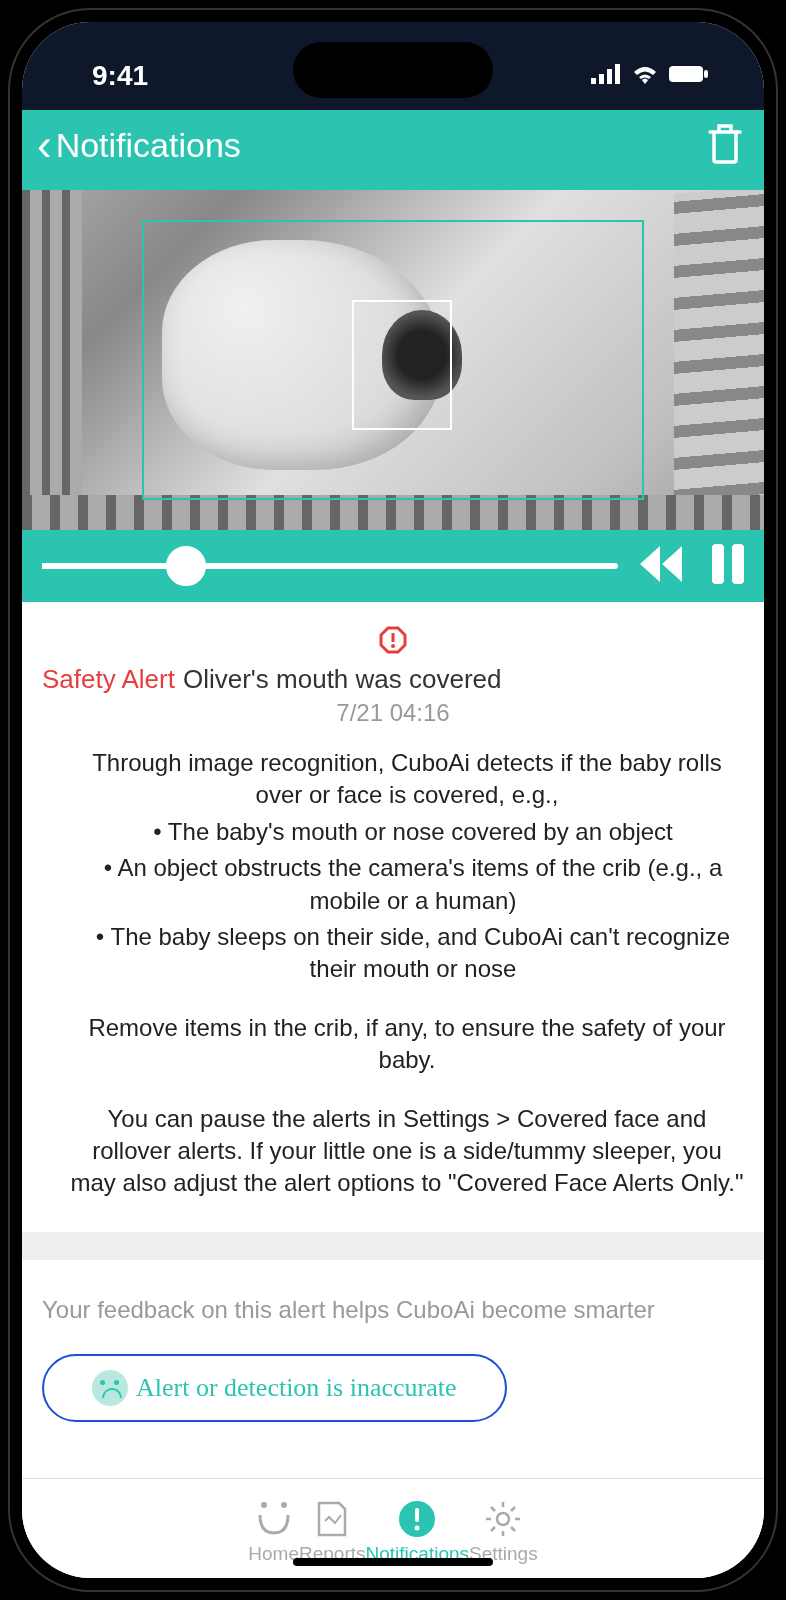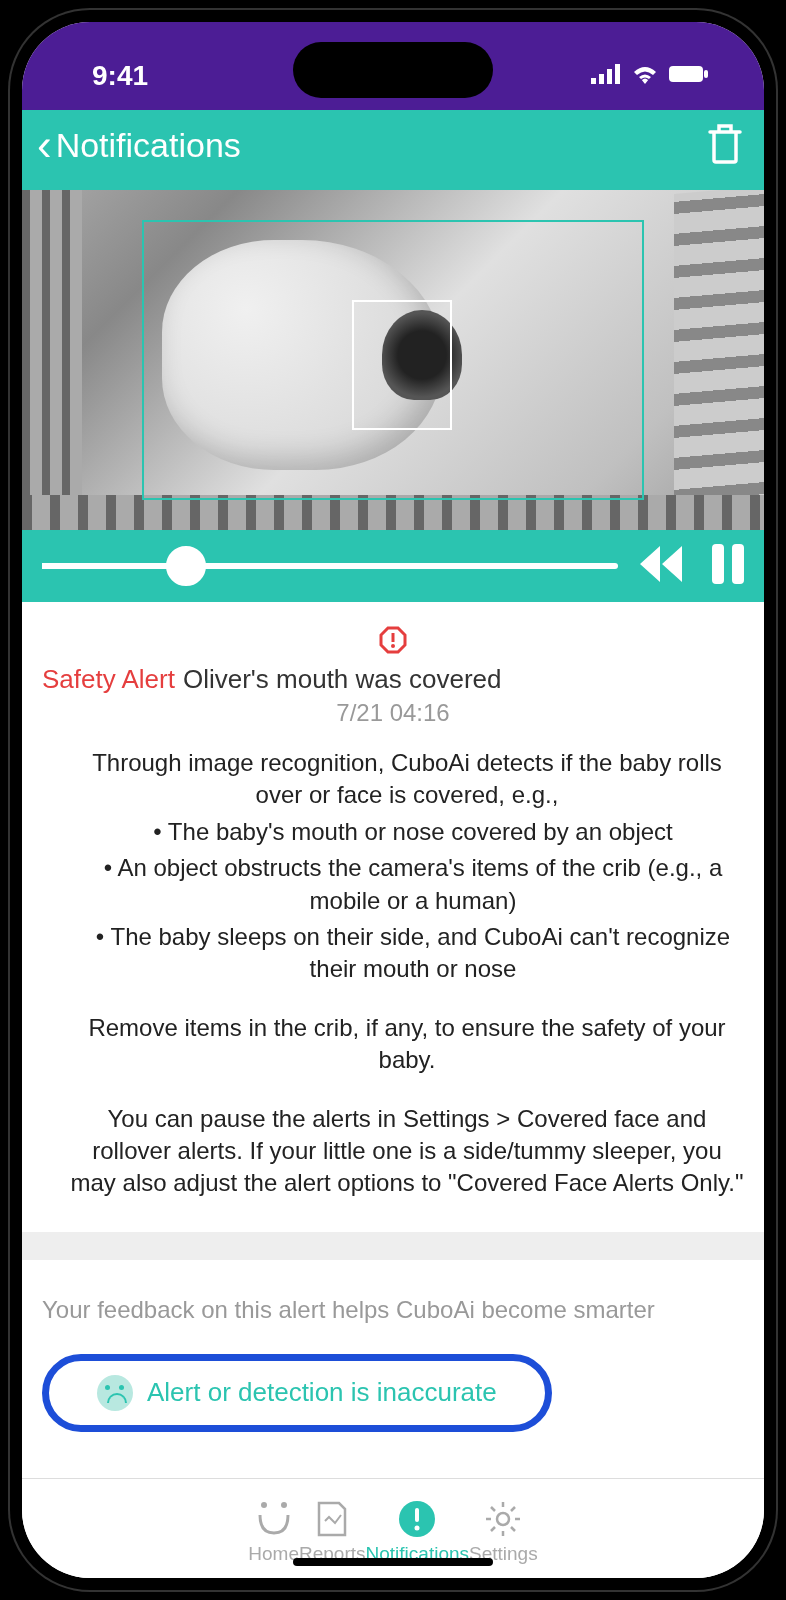--- a/index.html
+++ b/index.html
@@ -36,21 +36,21 @@
   top: 20px;
   left: 50%;
   transform: translateX(-50%);
   width: 200px;
   height: 56px;
   background: #000;
   border-radius: 30px;
   z-index: 100;
 }
 .status-bar {
-  background: #4c1d95;
+  background: #0f172a;
   height: 88px;
   display: flex;
   justify-content: space-between;
   align-items: center;
   padding: 0 40px;
   padding-top: 20px;
 }
 .status-time {
   color: #fff;
   font-size: 28px;
@@ -248,26 +248,27 @@
   text-align: left;
 }
 .feedback-text {
   color: #999;
   font-size: 24px;
   margin-bottom: 30px;
 }
 .feedback-button {
   display: inline-flex;
   align-items: center;
-  gap: 14px;
-  border: 7px solid #1d4ed8;
+  gap: 8px;
+  border: 2px solid #1d4ed8;
   border-radius: 40px;
   padding: 14px 48px;
   color: #2bc4b0;
   font-size: 26px;
+  font-family: Liberation Serif, serif;
 }
 .sad-face {
   width: 36px;
   height: 36px;
   background: #b8e8e0;
   border-radius: 50%;
   position: relative;
 }
 .sad-face::before {
   content: '';

